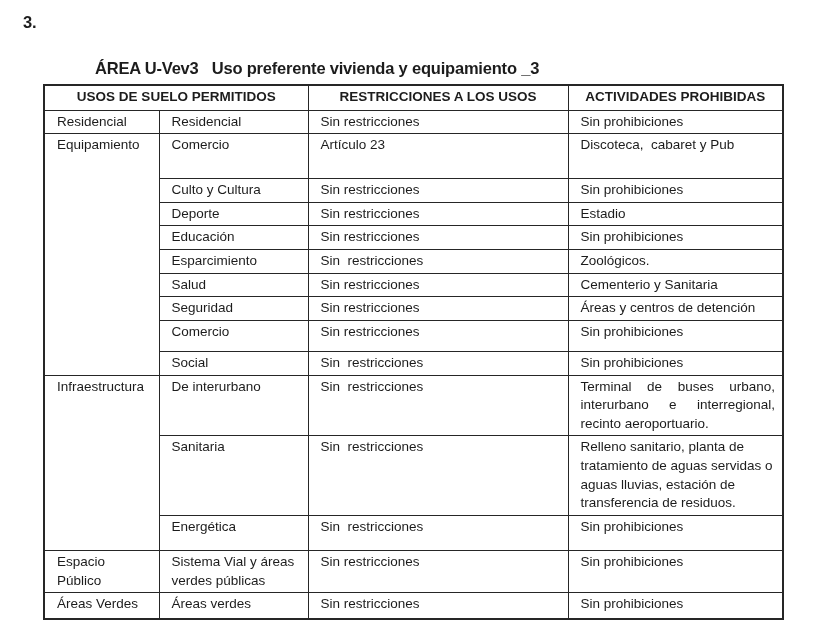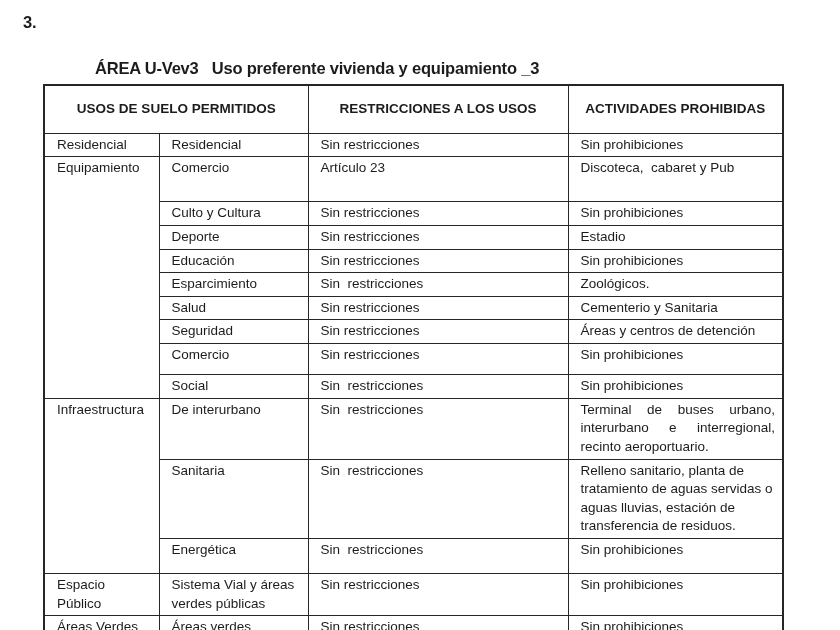--- a/index.html
+++ b/index.html
@@ -44,21 +44,21 @@
     border: 1.8px solid var(--border);
     font-size: 13.5px;
     line-height: 1.38;
     color: var(--text);
     overflow: hidden;
   }
   .land-use th {
     font-weight: bold;
     text-align: center;
     vertical-align: middle;
-    padding: 14px 3px;
+    padding: 2px 3px;
     white-space: normal;
   }
   .land-use thead tr { height: 25px; }
   .land-use td {
     vertical-align: top;
     text-align: left;
     padding: 2px 7px 2px 12px;
     white-space: pre-wrap;
   }
   .land-use td.justify {

